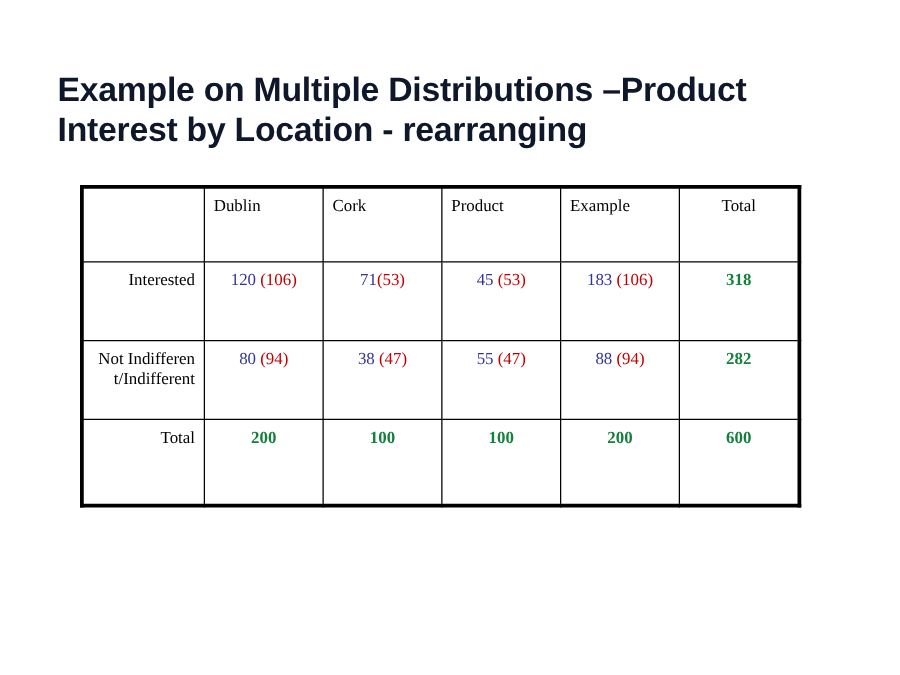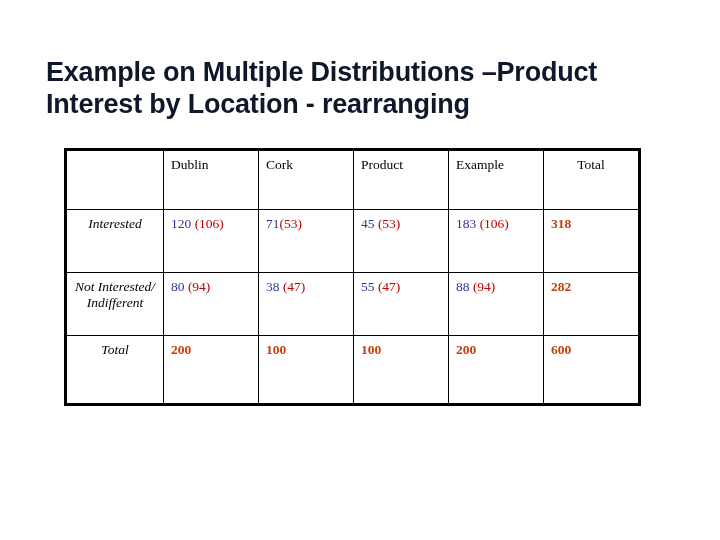--- a/index.html
+++ b/index.html
@@ -67,32 +67,31 @@
   td.head {
     text-align: left;
     font-size: 13.5px;
   }
   td.head.total-head {
     text-align: center;
   }
 
   
   td.rowlabel {
-    text-align: center;
+    text-align: right;
     word-break: break-all;
-    font-style: italic;
   }
 
   
   td.num {
-    text-align: left;
+    text-align: center;
   }
   td.num.total-col {
     font-weight: bold;
-    color: #c2410c;
+    color: #15803d;
   }
 
   .obs {
     color: #333399;
   }
   .exp {
     color: #c00000;
   }
 </style>
 </head>
@@ -123,21 +122,21 @@
       <tr class="row-data">
         <td class="rowlabel">Interested</td>
         <td class="num"><span class="obs">120</span><span class="obs"> </span><span class="exp">(106)</span></td>
         <td class="num"><span class="obs">71</span><span class="obs"></span><span class="exp">(53)</span></td>
         <td class="num"><span class="obs">45</span><span class="obs"> </span><span class="exp">(53)</span></td>
         <td class="num"><span class="obs">183</span><span class="obs"> </span><span class="exp">(106)</span></td>
         <td class="num total-col">318</td>
       </tr>
 
       <tr class="row-data">
-        <td class="rowlabel">Not Interested/Indifferent</td>
+        <td class="rowlabel">Not Indifferent/Indifferent</td>
         <td class="num"><span class="obs">80</span><span class="obs"> </span><span class="exp">(94)</span></td>
         <td class="num"><span class="obs">38</span><span class="obs"> </span><span class="exp">(47)</span></td>
         <td class="num"><span class="obs">55</span><span class="obs"> </span><span class="exp">(47)</span></td>
         <td class="num"><span class="obs">88</span><span class="obs"> </span><span class="exp">(94)</span></td>
         <td class="num total-col">282</td>
       </tr>
 
       <tr class="row-total">
         <td class="rowlabel">Total</td>
         <td class="num total-col">200</td>

